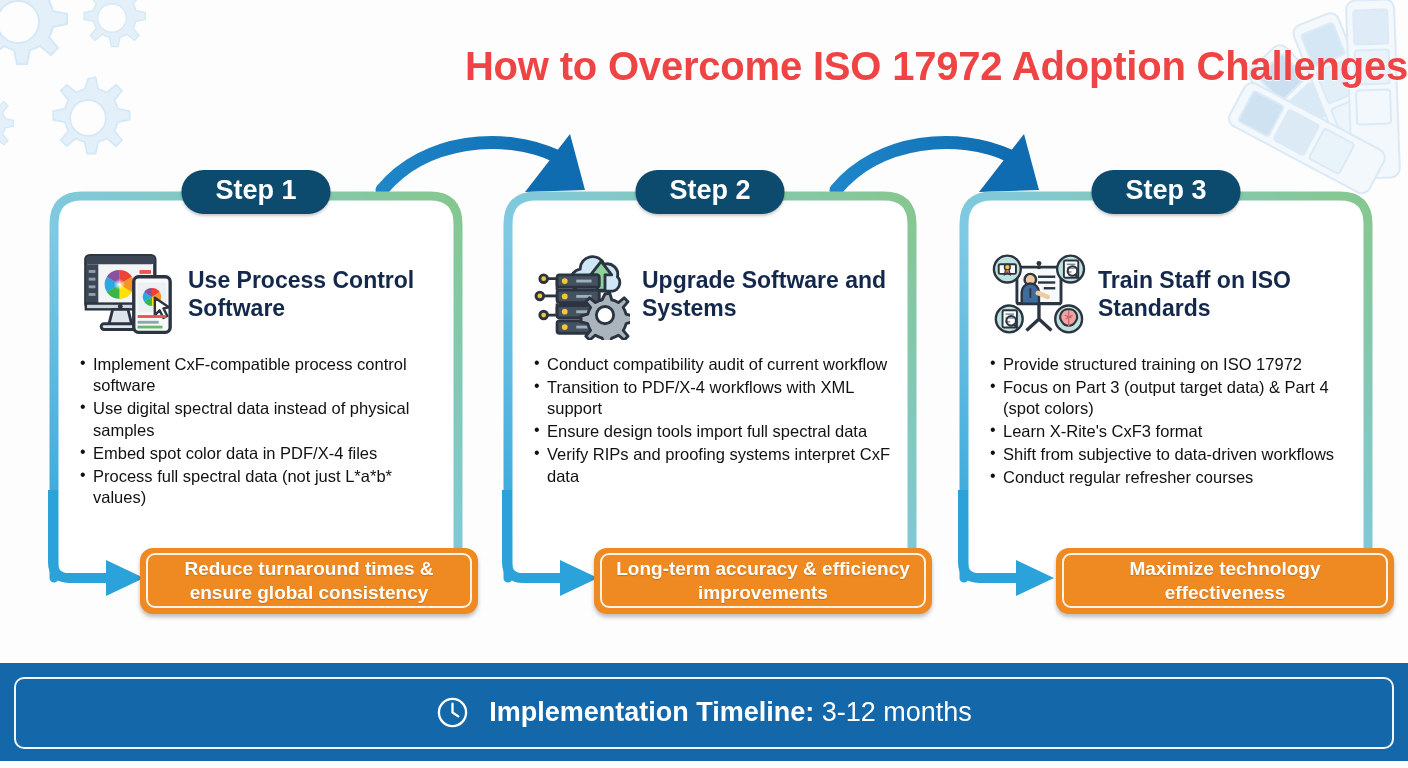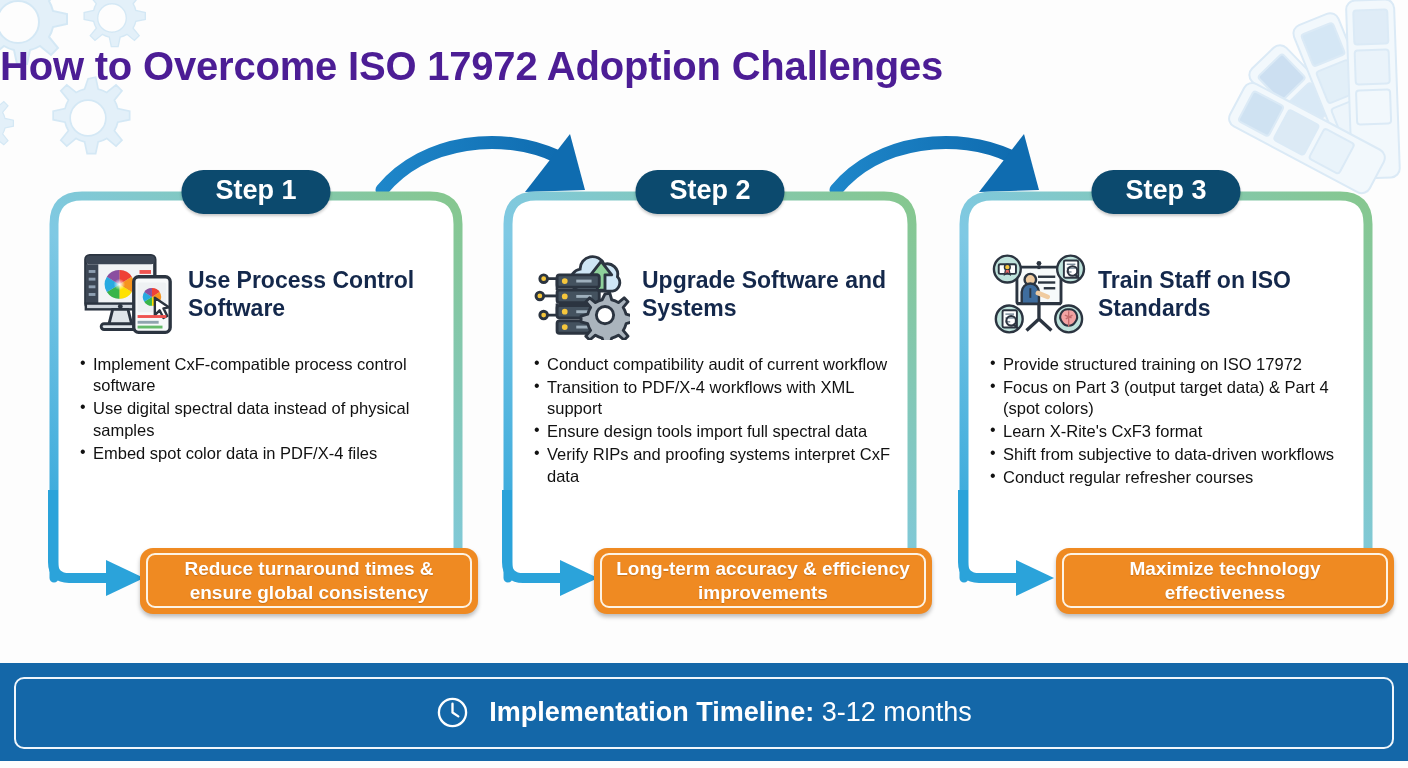--- a/index.html
+++ b/index.html
@@ -13,22 +13,22 @@
   .stage{position:relative;width:1408px;height:768px;overflow:hidden;background:#fdfdfd;}
 
   
   .bg-deco{position:absolute;pointer-events:none;}
   #gears{left:-40px;top:-30px;width:240px;height:210px;}
   #swatches{right:-6px;top:-14px;width:190px;height:210px;}
 
   
   .title{
     position:absolute;left:0;top:44px;width:1408px;
-    text-align:left;
-    font-size:40px;font-weight:bold;color:#4c1d95;
+    text-align:right;
+    font-size:40px;font-weight:bold;color:#ef4444;
     letter-spacing:-0.2px;
     text-shadow:0 1px 1px rgba(255,255,255,.9);
   }
 
   
   .step-arrow{position:absolute;top:128px;width:270px;height:96px;}
 
   
   .cards{position:absolute;left:0;top:186px;width:1408px;height:420px;}
   .card{
@@ -266,20 +266,21 @@
                 <rect x="60" y="76" width="22" height="3" fill="#90a4ae"></rect>
                 <rect x="60" y="81" width="26" height="3" fill="#66bb6a"></rect>
               </g>
           </svg>
           <div class="card-title">Use Process Control Software</div>
         </div>
         <ul class="bullets">
           <li>Implement CxF-compatible process control software</li>
           <li>Use digital spectral data instead of physical samples</li>
           <li>Embed spot color data in PDF/X-4 files</li>
+          <li>Process full spectral data (not just L*a*b* values)</li>
         </ul>
       </div>
     </div>
 
     <div class="card" id="card2">
       <svg class="card-frame" viewBox="0 0 420 400" preserveAspectRatio="none">
         <defs>
           <linearGradient id="cb2" x1="0" y1="1" x2="1" y2="0">
             <stop offset="0" stop-color="#2ba3da"></stop>
             <stop offset="0.45" stop-color="#7fc9e4"></stop>

